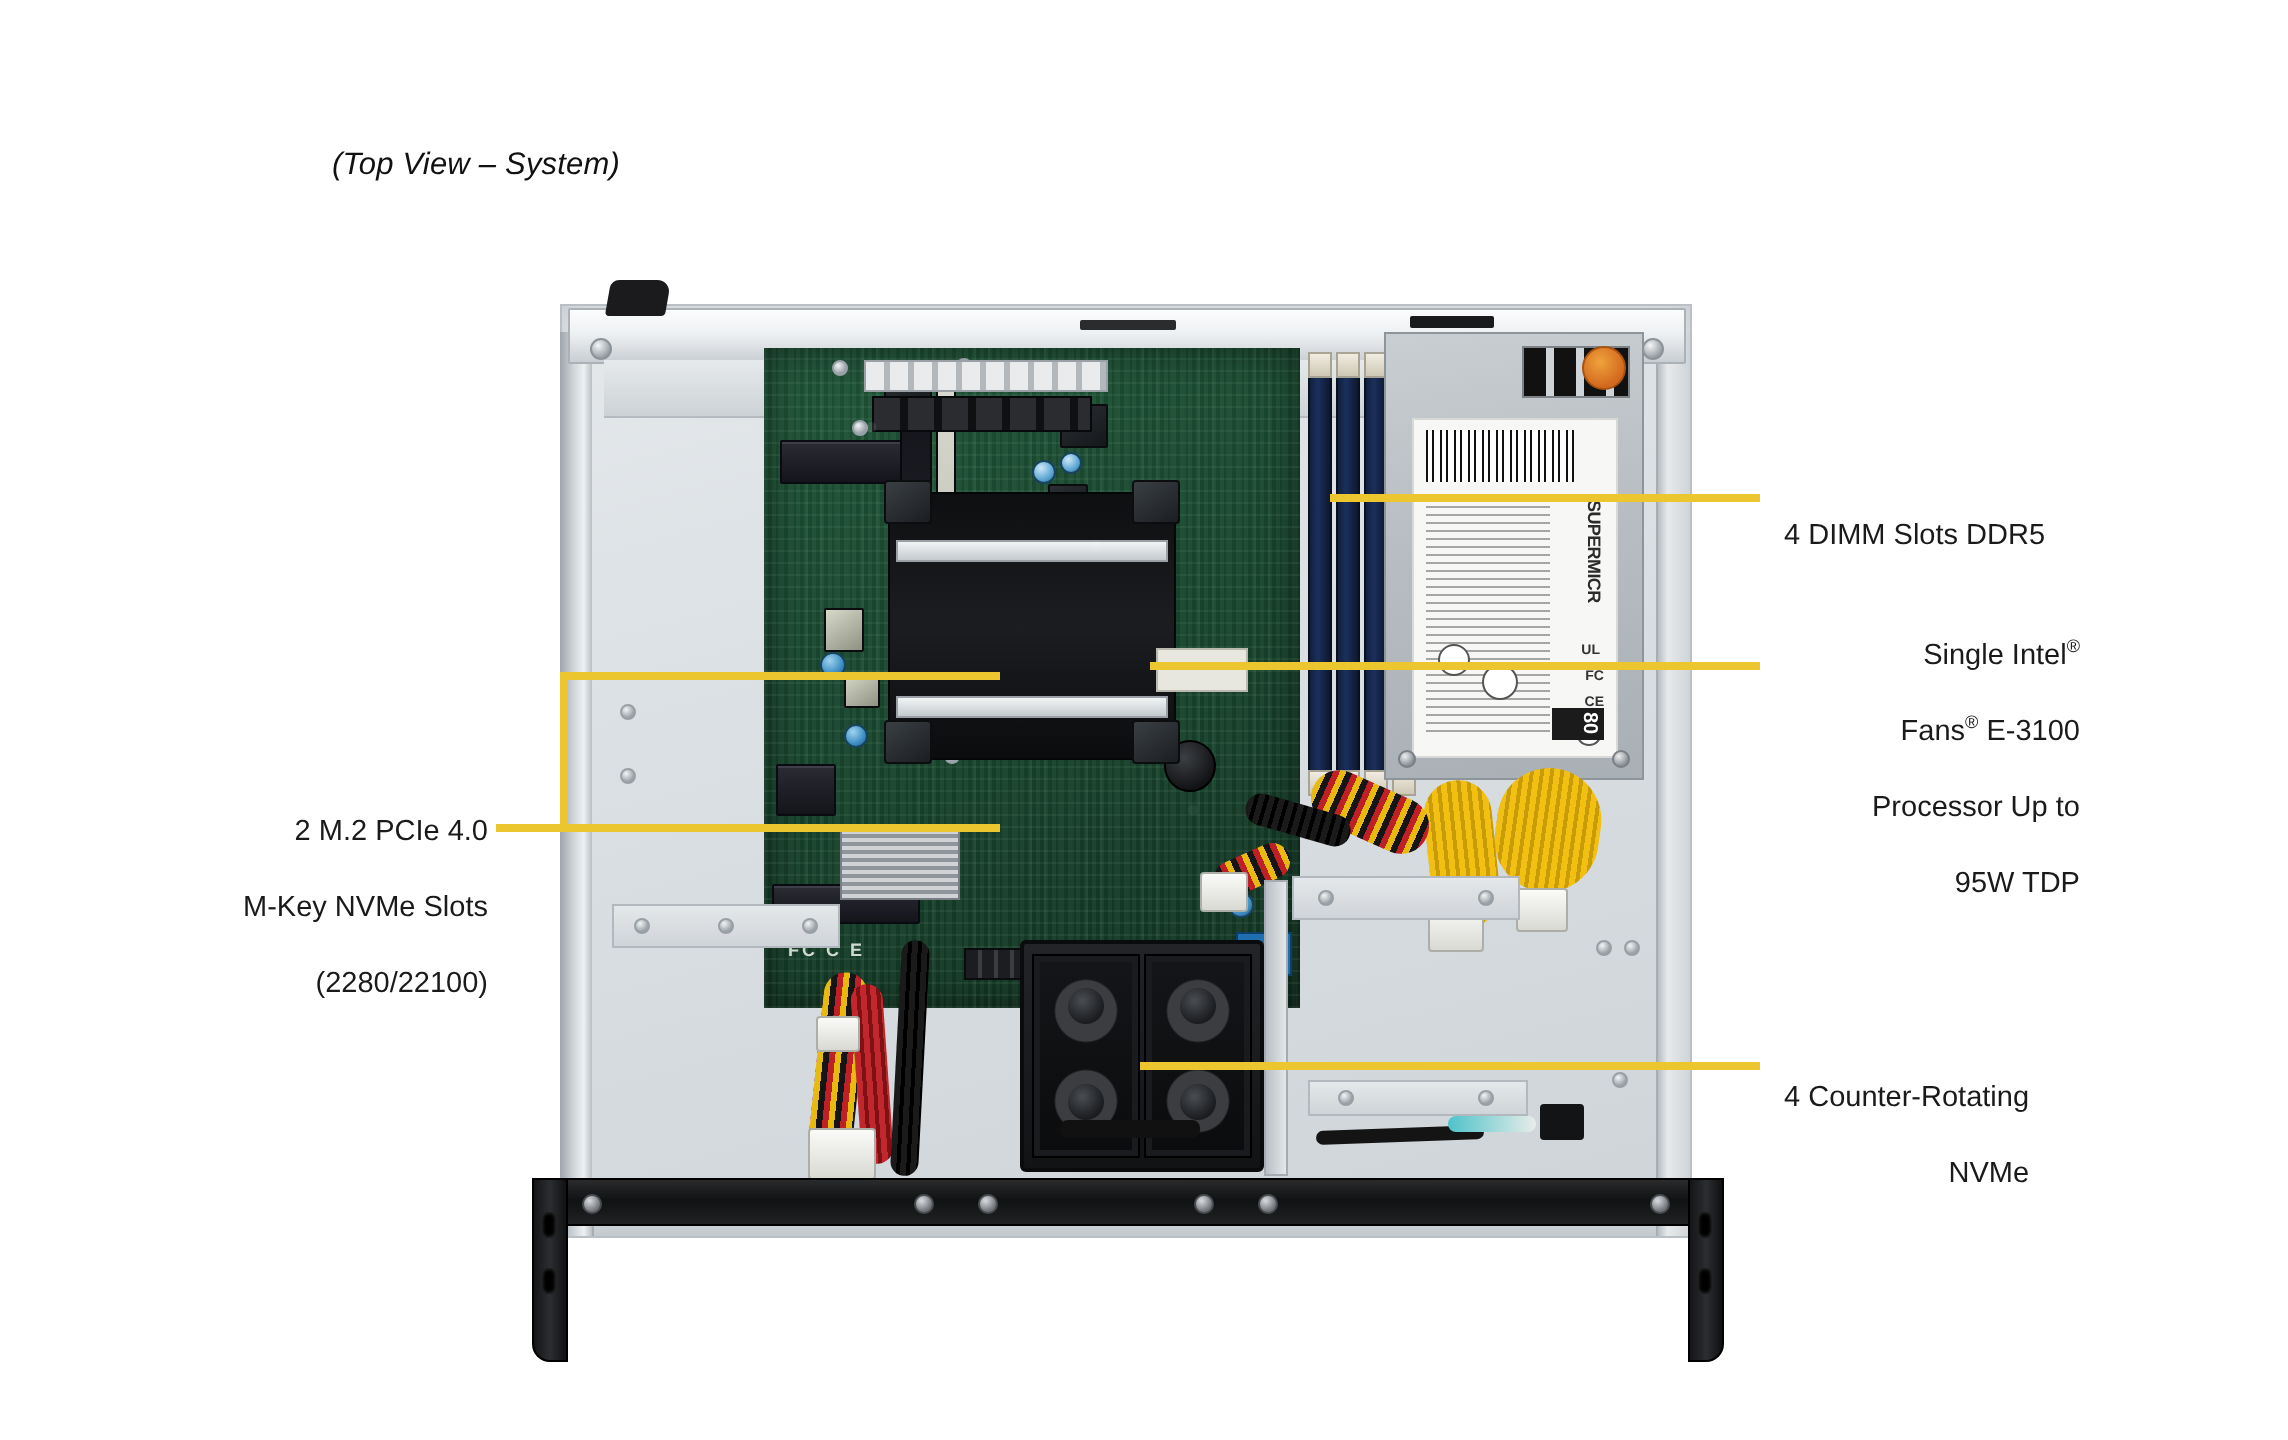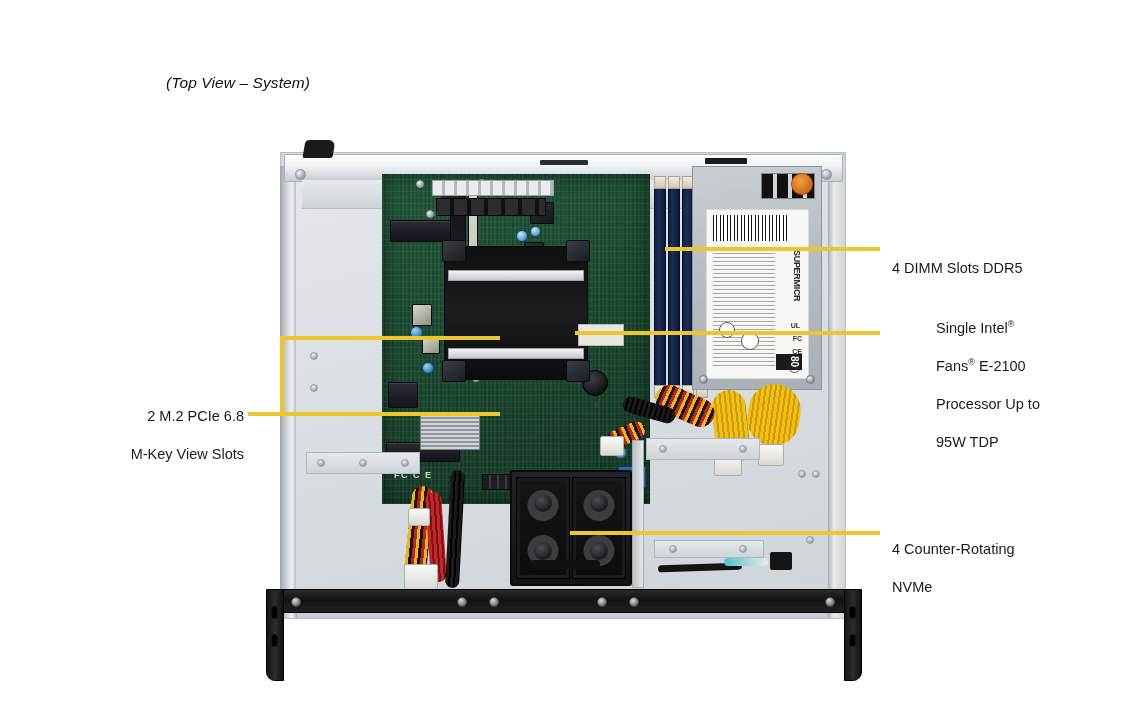--- a/index.html
+++ b/index.html
@@ -33,21 +33,21 @@
   }
 
   
   .callout {
     position: absolute;
     font-size: 14.5px;
     line-height: 19px;
     color: #1a1a1a;
     white-space: pre-line;
   }
-  .callout.right { text-align: left; }
+  .callout.right { text-align: right; }
   .callout.left  { text-align: right; }
   .callout sup {
     font-size: 9px;
     vertical-align: super;
     line-height: 0;
   }
 
   
   .leader {
     position: absolute;
@@ -595,28 +595,29 @@
   <div class="leader h" style="left:280px;top:336px;width:220px"></div>
   <div class="leader h" style="left:280px;top:412px;width:220px"></div>
   <div class="leader h" style="left:248px;top:412px;width:36px"></div>
 
   <div class="callout right" style="left:892px;top:240px">
     <span>4 DIMM Slots DDR5</span>
   </div>
 
   <div class="callout right" style="left:936px;top:300px">
     <div><span>Single Intel</span><sup>®</sup></div>
-    <div><span>Fans</span><sup>®</sup><span> E-2100</span></div>
+    <div><span>Fans</span><sup>®</sup><span> E-3100</span></div>
     <div>Processor Up to</div>
     <div>95W TDP</div>
   </div>
 
   <div class="callout right" style="left:892px;top:521px">
     <div>4 Counter-Rotating</div>
     <div>NVMe</div>
   </div>
 
   <div class="callout left" style="left:60px;top:388px;width:184px">
-    <div>2 M.2 PCIe 6.8</div>
-    <div>M-Key View Slots</div>
+    <div>2 M.2 PCIe 4.0</div>
+    <div>M-Key NVMe Slots</div>
+    <div>(2280/22100)</div>
   </div>
 
 </div>
 
 </body></html>

